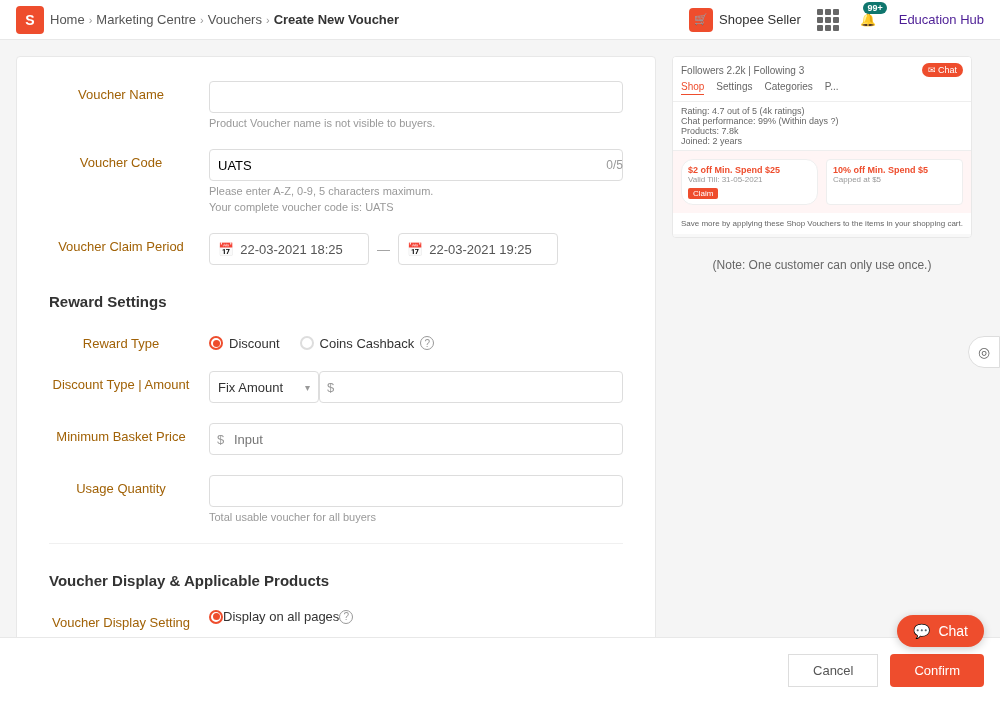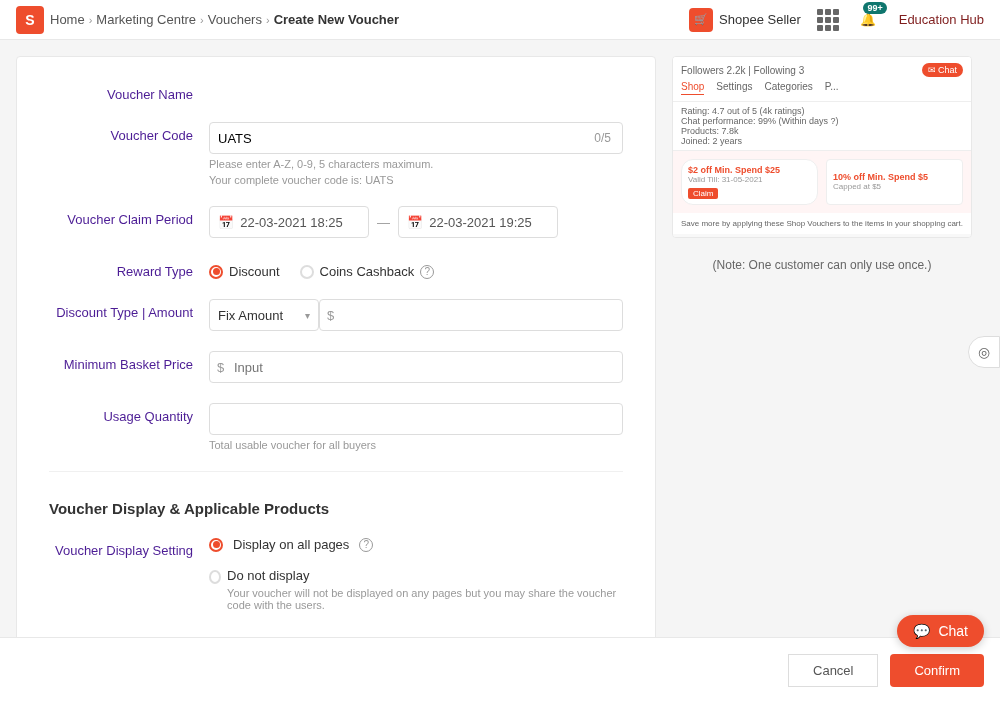--- a/index.html
+++ b/index.html
@@ -76,25 +76,25 @@
 
     
     .form-row {
       display: flex;
       margin-bottom: 20px;
       align-items: flex-start;
     }
     .form-label {
       width: 160px;
       min-width: 160px;
-      text-align: right;
+      text-align: center;
       padding-right: 16px;
       padding-top: 6px;
       font-size: 13px;
-      color: #4c1d95;
+      color: #a16207;
     }
     .form-content { flex: 1; }
     .form-input {
       width: 100%;
       height: 32px;
       border: 1px solid #ddd;
       border-radius: 4px;
       padding: 0 8px;
       font-size: 13px;
       color: #333;
@@ -108,21 +108,21 @@
     }
     .input-with-count input {
       width: 100%;
       height: 32px;
       border: 1px solid #ddd;
       border-radius: 4px;
       padding: 0 40px 0 8px;
       font-size: 13px;
     }
     .char-count {
-      position: absolute; right: 12px; top: 50%; transform: translateY(-50%);
+      position: absolute; right: 0; top: 50%; transform: translateY(-50%);
       font-size: 12px; color: #999;
     }
 
     
     .date-range {
       display: flex; align-items: center; gap: 8px;
     }
     .date-input {
       display: flex; align-items: center;
       border: 1px solid #ddd; border-radius: 4px;
@@ -133,21 +133,21 @@
     .date-sep { color: #999; }
 
     
     .section-heading {
       font-size: 15px; font-weight: 600; color: #333;
       margin-bottom: 20px; padding-top: 8px;
     }
 
     
     .radio-group { display: flex; align-items: center; gap: 20px; padding-top: 6px; }
-    .radio-item { display: flex; align-items: center; gap: 6px; cursor: pointer; }
+    .radio-item { display: flex; align-items: flex-start; gap: 6px; cursor: pointer; }
     .radio-circle {
       width: 14px; height: 14px; border-radius: 50%;
       border: 2px solid #ddd;
       display: flex; align-items: center; justify-content: center;
     }
     .radio-circle.selected { border-color: #ee4d2d; }
     .radio-circle.selected::after {
       content: ''; width: 7px; height: 7px;
       background: #ee4d2d; border-radius: 50%;
     }
@@ -285,30 +285,34 @@
         <span></span>
         <span></span>
       <span></span>
         <span></span>
         <span></span>
     </div>
     <div class="nav-icon-btn">
       🔔
       <span class="badge">99+</span>
     </div>
-    <span style="font-size:13px;color:#7f1d1d;cursor:pointer;">Education Hub</span>
+    <span style="font-size:13px;color:#4c1d95;cursor:pointer;">Education Hub</span>
   </div>
 </div>
 
 <div class="main-container">
 
   <div class="form-panel">
 
     <div class="form-row">
       <div class="form-label">Voucher Name</div>
+      <div class="form-content">
+        <input class="form-input" type="text" style="">
+        <div class="form-hint">Product Voucher name is not visible to buyers.</div>
+      </div>
     </div>
 
     <div class="form-row">
       <div class="form-label">Voucher Code</div>
       <div class="form-content">
         <div class="input-with-count">
           <input type="text" value="UATS" style="width: 100%; height: 32px; border: 1px solid rgb(221, 221, 221); border-radius: 4px; padding: 0px 40px 0px 8px; font-size: 13px;">
           <span class="char-count">0/5</span>
         </div>
         <div class="form-hint">Please enter A-Z, 0-9, 5 characters maximum.</div>
@@ -326,20 +330,21 @@
           </div>
           <span class="date-sep">—</span>
           <div class="date-input">
             <span>📅</span>
             <span>22-03-2021 19:25</span>
           </div>
         </div>
       </div>
     </div>
 
+    <div class="section-heading">Reward Settings</div>
 
     <div class="form-row">
       <div class="form-label">Reward Type</div>
       <div class="form-content">
         <div class="radio-group">
           <label class="radio-item">
             <div class="radio-circle selected"></div>
             <span class="radio-label">Discount</span>
           </label>
           <label class="radio-item">
@@ -385,21 +390,21 @@
       </div>
     </div>
 
     <div class="section-divider"></div>
 
     <div class="section-heading">Voucher Display &amp; Applicable Products</div>
 
     <div class="form-row">
       <div class="form-label">Voucher Display Setting</div>
       <div class="form-content">
-        <label class="radio-item" style="margin-bottom:12px;display:flex;align-items:center;gap:10px;">
+        <label class="radio-item" style="margin-bottom:12px;display:flex;align-items:center;gap:0;">
           <div class="radio-circle selected"></div>
           <span class="radio-label">Display on all pages</span>
           <span class="info-icon">?</span>
         </label>
         <label class="radio-item" style="display:flex;align-items:flex-start;gap:6px;padding-top:4px;">
           <div class="radio-circle" style="margin-top:2px;"></div>
           <div>
             <span class="radio-label">Do not display</span>
             <div class="form-hint">Your voucher will not be displayed on any pages but you may share the voucher code with the users.</div>
           </div>
@@ -432,21 +437,21 @@
           <div>Products: 7.8k</div>
           <div>Joined: 2 years</div>
         </div>
 
         <div style="background:#fff5f5;padding:8px;display:flex;gap:8px;">
           <div style="background:#fff;border:1px solid #eee;border-radius:12px;padding:5px 6px;flex:1;">
             <div style="font-size:9px;font-weight:700;color:#ee4d2d;">$2 off Min. Spend $25</div>
             <div style="font-size:8px;color:#999;">Valid Till: 31-05-2021</div>
             <div style="background:#ee4d2d;color:#fff;font-size:8px;padding:1px 5px;border-radius:2px;margin-top:3px;display:inline-block;">Claim</div>
           </div>
-          <div style="background:#fff;border:1px solid #eee;border-radius:4px;padding:12px 6px;flex:1;">
+          <div style="background:#fff;border:1px solid #eee;border-radius:4px;padding:5px 6px;flex:1;">
             <div style="font-size:9px;font-weight:700;color:#ee4d2d;">10% off Min. Spend $5</div>
             <div style="font-size:8px;color:#999;">Capped at $5</div>
           </div>
         </div>
 
         <div style="background:#fff;padding:6px 8px;font-size:8px;color:#666;">
           Save more by applying these Shop Vouchers to the items in your shopping cart.
         </div>
       </div>
     </div>

